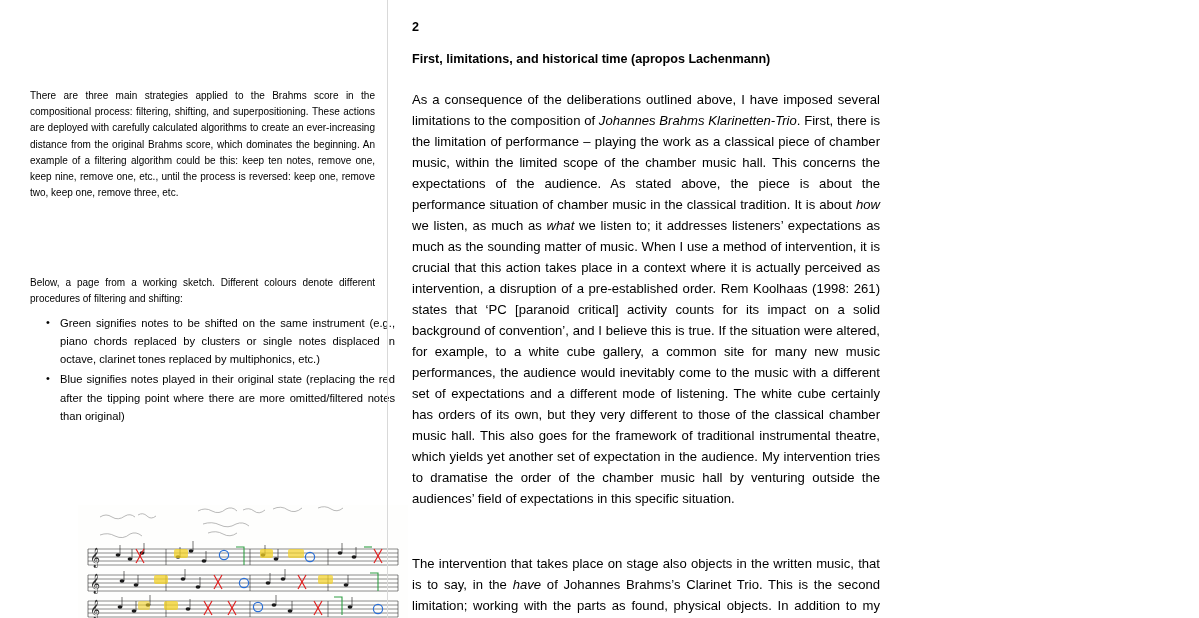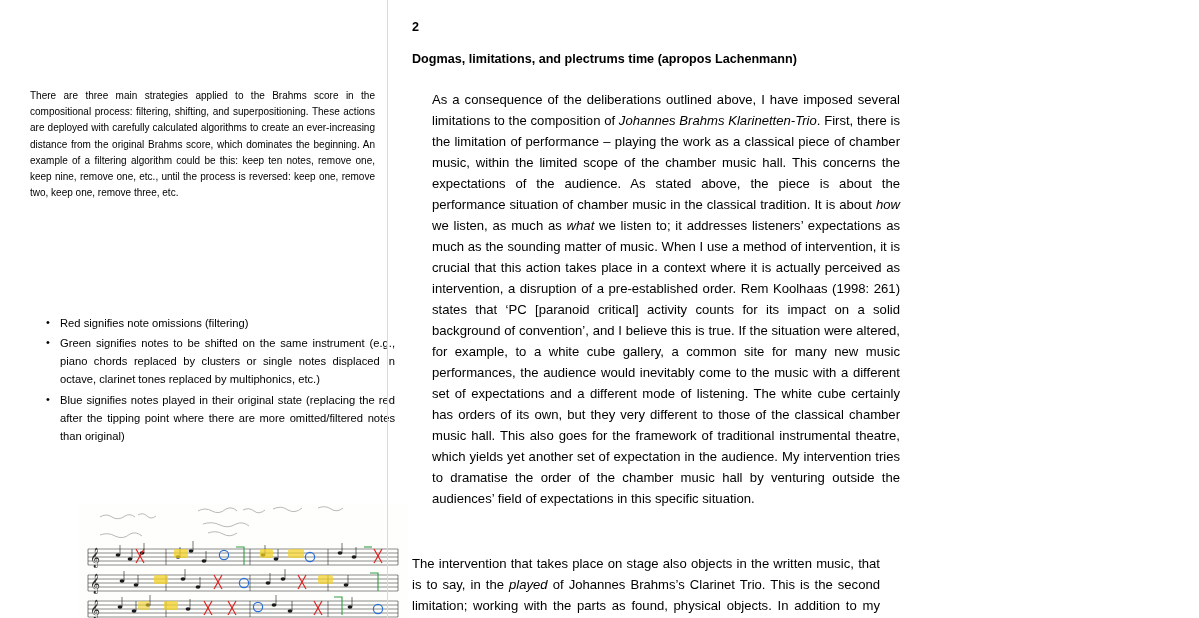--- a/index.html
+++ b/index.html
@@ -121,36 +121,36 @@
     line-height: 1.3;
   }
   .body-block {
     position: absolute;
     left: 0;
     width: 468px;
     font-size: 13.1px;
     line-height: 1.605;
     text-align: justify;
   }
-  .p1 { top: 76px; margin-left: 20px; }
+  .p1 { top: 76px; }
   .p2 { top: 540px; }
   .body-block i { font-style: italic; }
 </style>
 </head>
 <body>
 
 <div class="page">
 
   <div class="left-col">
 
     <p class="left-note note-strategies">There are three main strategies applied to the Brahms score in the compositional process: filtering, shifting, and superpositioning. These actions are deployed with carefully calculated algorithms to create an ever-increasing distance from the original Brahms score, which dominates the beginning. An example of a filtering algorithm could be this: keep ten notes, remove one, keep nine, remove one, etc., until the process is reversed: keep one, remove two, keep one, remove three, etc.</p>
 
+    <p class="left-note note-sketch">Below, a page from a working sketch. Different colours denote different procedures of filtering and shifting:</p>
 
     <ul class="legend">
-      <li>Red signifies note omissions (filtering)</li>
       <li>Green signifies notes to be shifted on the same instrument (e.g., piano chords replaced by clusters or single notes displaced in octave, clarinet tones replaced by multiphonics, etc.)</li>
       <li>Blue signifies notes played in their original state (replacing the red after the tipping point where there are more omitted/filtered notes than original)</li>
     </ul>
 
     <div class="sketch">
       <svg width="330" height="113" viewBox="0 0 330 113" xmlns="http://www.w3.org/2000/svg">
         <rect x="0" y="0" width="330" height="113" fill="#fefefd"></rect>
 
         <g stroke="#8a8a8a" stroke-width="0.7" fill="none" opacity="0.85">
           <path d="M22 12 q6 -4 12 0 q6 4 13 -1 q5 -3 10 1"></path>
@@ -314,23 +314,23 @@
       </svg>
     </div>
   </div>
 
   <div class="divider"></div>
 
   <div class="right-col">
 
     <div class="section-number">2</div>
 
-    <h2 class="section-heading">Dogmas, limitations, and plectrums time (apropos Lachenmann)</h2>
+    <h2 class="section-heading">First, limitations, and historical time (apropos Lachenmann)</h2>
 
     <p class="body-block p1">
       <span>As a consequence of the deliberations outlined above, I have imposed several limitations to the composition of </span><i>Johannes Brahms Klarinetten-Trio</i><span>. First, there is the limitation of performance – playing the work as a classical piece of chamber music, within the limited scope of the chamber music hall. This concerns the expectations of the audience. As stated above, the piece is about the performance situation of chamber music in the classical tradition. It is about </span><i>how</i><span> we listen, as much as </span><i>what</i><span> we listen to; it addresses listeners’ expectations as much as the sounding matter of music. When I use a method of intervention, it is crucial that this action takes place in a context where it is actually perceived as intervention, a disruption of a pre-established order. Rem Koolhaas (1998: 261) states that ‘PC [paranoid critical] activity counts for its impact on a solid background of convention’, and I believe this is true. If the situation were altered, for example, to a white cube gallery, a common site for many new music performances, the audience would inevitably come to the music with a different set of expectations and a different mode of listening. The white cube certainly has orders of its own, but they very different to those of the classical chamber music hall. This also goes for the framework of traditional instrumental theatre, which yields yet another set of expectation in the audience. My intervention tries to dramatise the order of the chamber music hall by venturing outside the audiences’ field of expectations in this specific situation.</span>
     </p>
 
     <p class="body-block p2">
-      <span>The intervention that takes place on stage also objects in the written music, that is to say, in the </span><i>played</i><span> of Johannes Brahms’s Clarinet Trio. This is the second limitation; working with the parts as found, physical objects. In addition to my own musical imagination, I implement specific material from a</span>
+      <span>The intervention that takes place on stage also objects in the written music, that is to say, in the </span><i>have</i><span> of Johannes Brahms’s Clarinet Trio. This is the second limitation; working with the parts as found, physical objects. In addition to my own musical imagination, I implement specific material from a</span>
     </p>
   </div>
 </div>
 
 </body></html>

